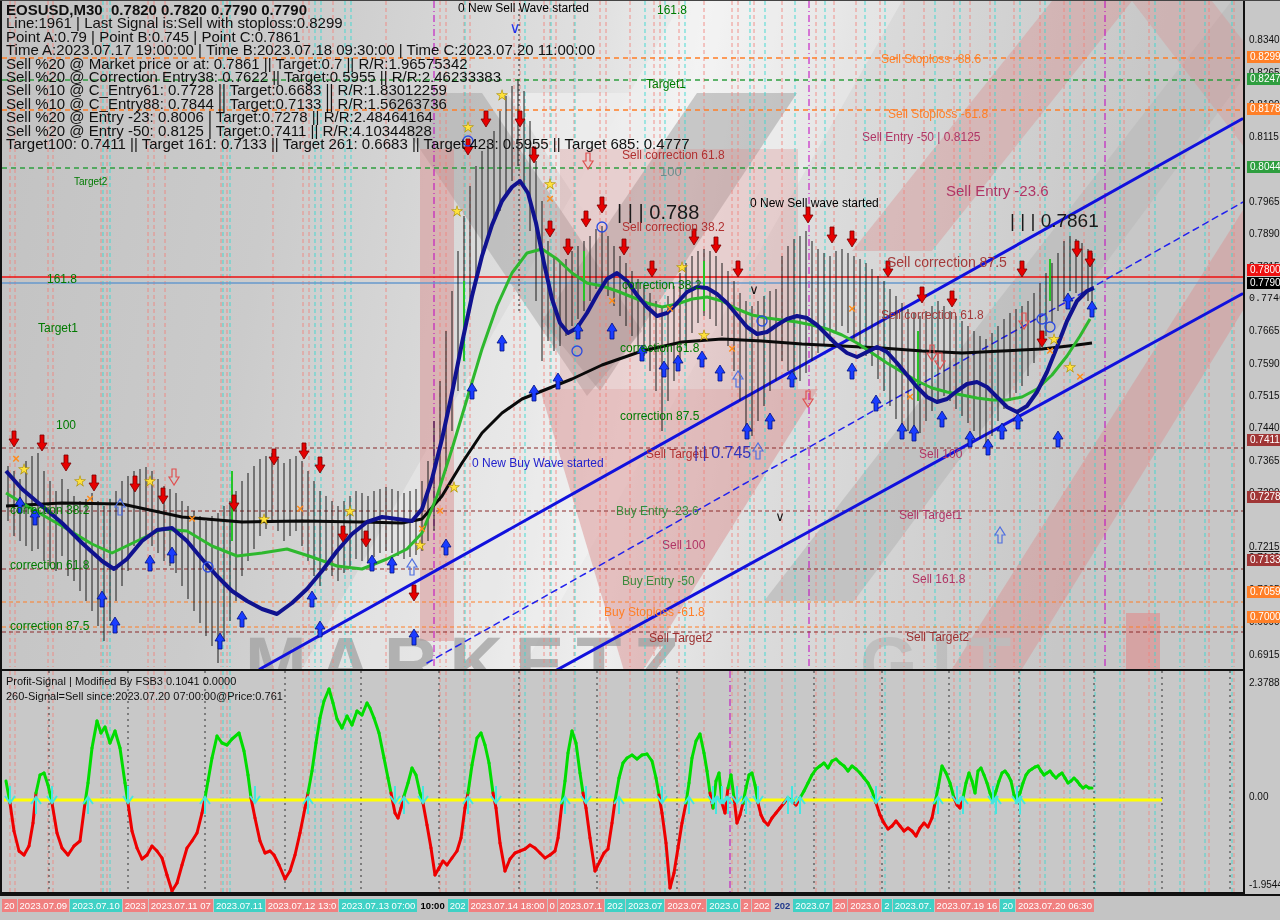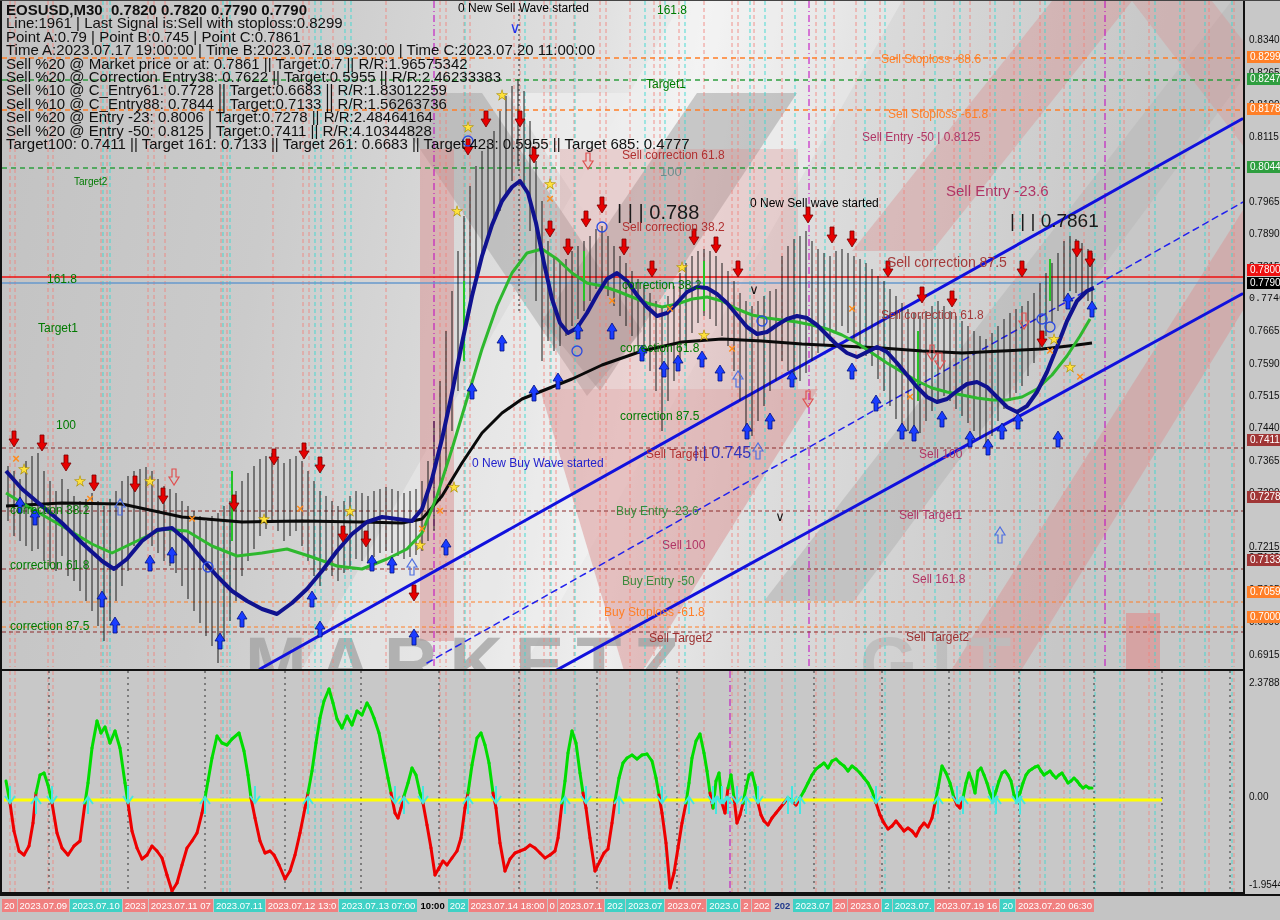--- a/index.html
+++ b/index.html
@@ -1090,20 +1090,21 @@
           <g>
             <line x1="1015" y1="115" x2="1015" y2="132" stroke="#45e6e0" stroke-width="2"></line>
             <path d="M1010,125 L1015,132 L1020,125" fill="none" stroke="#45e6e0" stroke-width="2"></path>
           </g>
           <g>
             <line x1="1018" y1="143" x2="1018" y2="126" stroke="#45e6e0" stroke-width="2"></line>
             <path d="M1013,133 L1018,126 L1023,133" fill="none" stroke="#45e6e0" stroke-width="2"></path>
           </g>
         </g>
       </svg>
+    <div id="panel-info" class="panel-info"><div>Profit-Signal | Modified By FSB3 0.1041 0.0000</div><div>260-Signal=Sell since:2023.07.20 07:00:00@Price:0.761</div></div>
   </div>
   <div id="panel-axis" class="panel-axis">
       <div class="axis-tick" style="top: 8px;">2.3788</div>
       <div class="axis-tick" style="top: 122px;">0.00</div>
       <div class="axis-tick" style="top: 210px;">-1.9544</div>
     </div>
   <div id="time-axis" class="time-axis"><span class="chip r">20</span><span class="chip r">2023.07.09</span><span class="chip c">2023.07.10</span><span class="chip r">2023</span><span class="chip r">2023.07.11 07</span><span class="chip c">2023.07.11</span><span class="chip r">2023.07.12 13:0</span><span class="chip c">2023.07.13 07:00</span><span class="chip p">10:00</span><span class="chip c">202</span><span class="chip r">2023.07.14 18:00</span><span class="chip r">0</span><span class="chip r">2023.07.1</span><span class="chip c">202</span><span class="chip c">2023.07</span><span class="chip r">2023.07.</span><span class="chip c">2023.0</span><span class="chip r">2</span><span class="chip r">202</span><span class="chip n">202</span><span class="chip c">2023.07</span><span class="chip r">20</span><span class="chip r">2023.0</span><span class="chip c">2</span><span class="chip c">2023.07.</span><span class="chip r">2023.07.19 16</span><span class="chip c">20</span><span class="chip r">2023.07.20 06:30</span></div>
 </div>
 
 </body></html>

